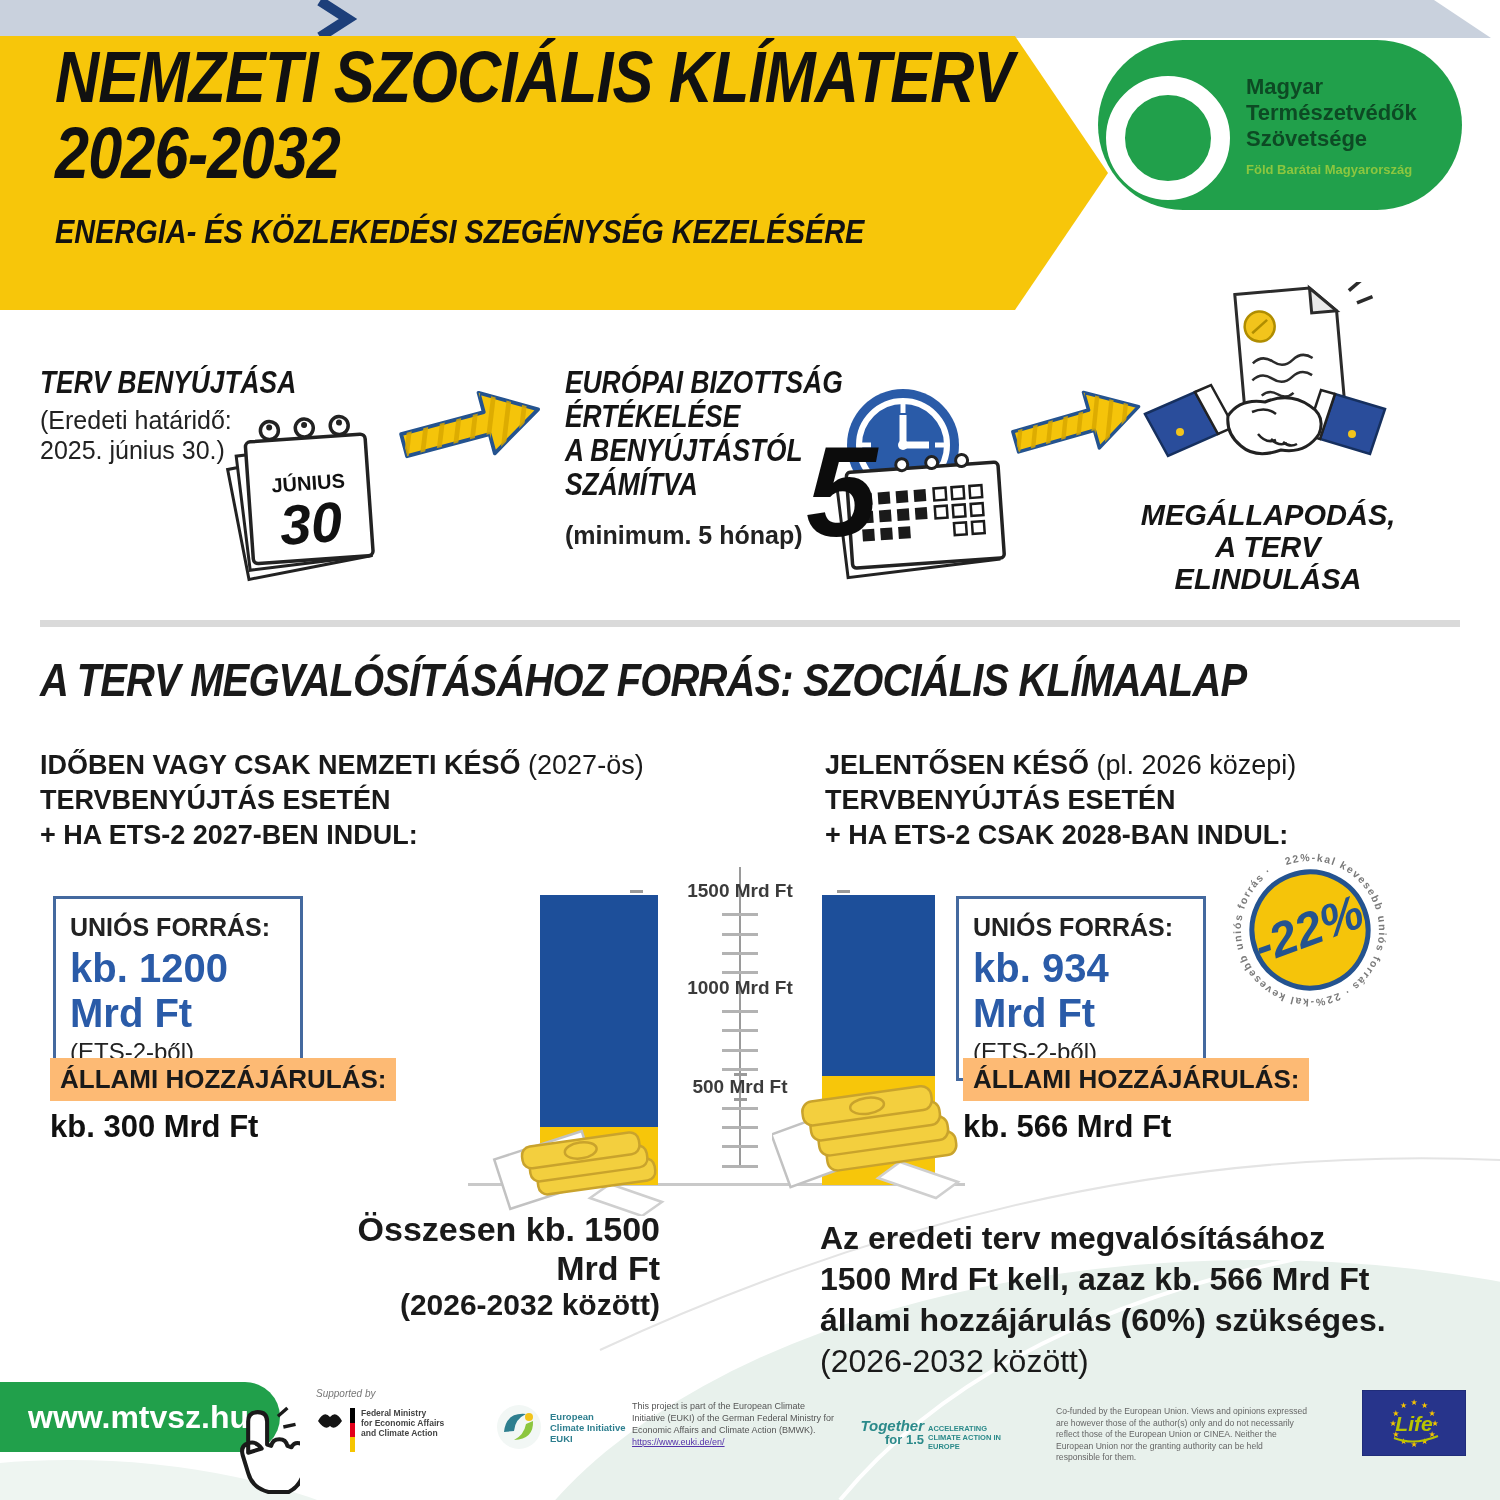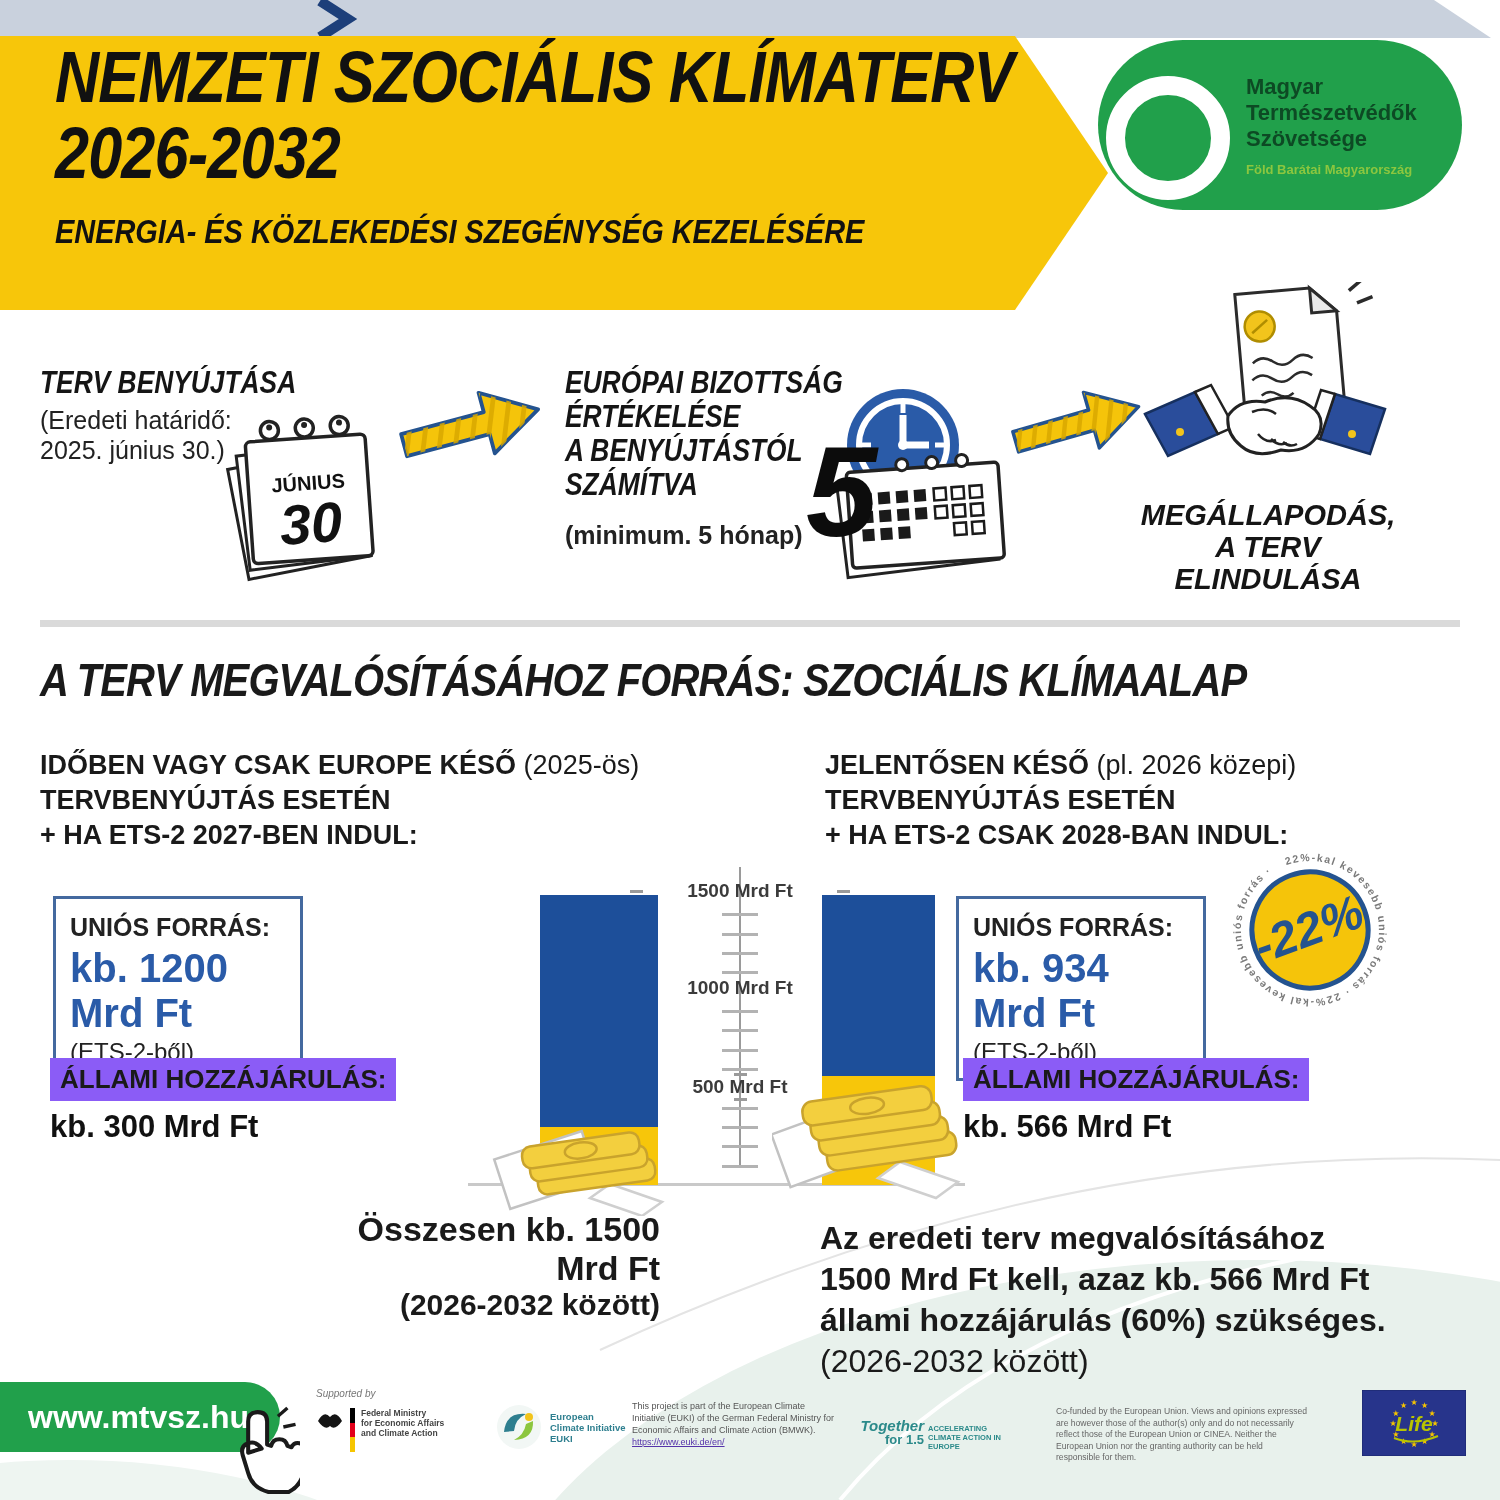--- a/index.html
+++ b/index.html
@@ -30,21 +30,21 @@
   #divider{left:40px;top:620px;width:1420px;height:7px;background:#dadada;}
   #section-title{left:40px;top:652px;font-size:47px;font-style:italic;font-weight:800;letter-spacing:-1px;}
   
   .sc-head{font-size:27px;line-height:35px;}
   .sc-head .nrm{font-weight:400;}
   
   .eubox{width:218px;padding:14px 12px 12px 14px;border:3px solid #44699f;background:#fff;}
   .eubox .lab{font-size:25px;font-weight:800;color:#222;}
   .eubox .val{font-size:40px;font-weight:800;color:#2a5ba8;margin-top:4px;}
   .eubox .note{font-size:24px;color:#222;margin-top:2px;}
-  .statelab{display:inline-block;background:#8b5cf6;padding:6px 10px;font-size:26px;font-weight:800;color:#1a1a1a;}
+  .statelab{display:inline-block;background:#fdba74;padding:6px 10px;font-size:26px;font-weight:800;color:#1a1a1a;}
   .stateval{font-size:31px;font-weight:800;color:#111;margin-top:8px;}
   
   #chart{left:485px;top:895px;width:470px;height:290px;z-index:2;}
   .bar{position:absolute;bottom:0;display:flex;flex-direction:column;}
   #bar-left{left:55px;width:118px;}
   #bar-right{left:337px;width:113px;}
   #baseline{left:468px;top:1183px;width:497px;height:3px;background:#c9c9c9;}
   #axis-line{left:254px;top:-28px;width:2px;height:300px;background:#9a9a9a;position:absolute;}
   .tick-minor{position:absolute;left:237px;width:36px;height:3px;background:#b3b3b3;}
   .tick-row{position:absolute;left:145px;width:220px;display:flex;align-items:center;justify-content:space-between;}
@@ -250,21 +250,21 @@
       <path d="M112 130 q14 -6 24 2"></path>
     </g>
   </svg>
   <div class="abs z2" style="left:1118px;top:500px;width:300px;text-align:center"><span class="tl-title" style="font-size:29px;white-space:pre-line">MEGÁLLAPODÁS,
 A TERV ELINDULÁSA</span></div>
 
   <div class="abs" id="divider"></div>
   <div class="abs" id="section-title"><span class="cnd">A TERV MEGVALÓSÍTÁSÁHOZ FORRÁS: SZOCIÁLIS KLÍMAALAP</span></div>
 
   <div class="abs z2 sc-head" style="left:40px;top:748px;width:680px">
-    <div><span class="b">IDŐBEN VAGY CSAK EUROPE KÉSŐ</span> <span class="nrm">(2025-ös)</span></div>
+    <div><span class="b">IDŐBEN VAGY CSAK NEMZETI KÉSŐ</span> <span class="nrm">(2027-ös)</span></div>
     <div class="b">TERVBENYÚJTÁS ESETÉN</div>
     <div class="b">+ HA ETS-2 2027-BEN INDUL:</div>
   </div>
 
   <div class="abs z2 sc-head" style="left:825px;top:748px;width:660px">
     <div><span class="b">JELENTŐSEN KÉSŐ</span> <span class="nrm">(pl. 2026 közepi)</span></div>
     <div class="b">TERVBENYÚJTÁS ESETÉN</div>
     <div class="b">+ HA ETS-2 CSAK 2028-BAN INDUL:</div>
   </div>
 

